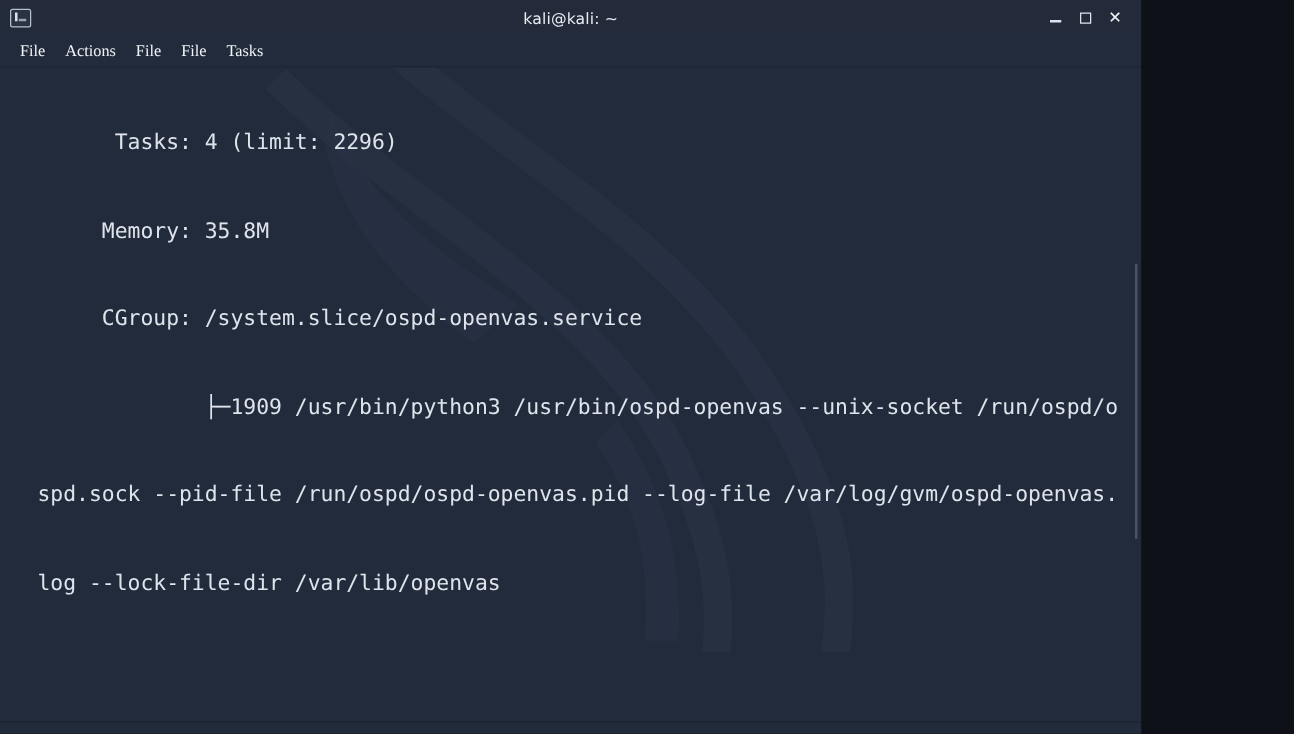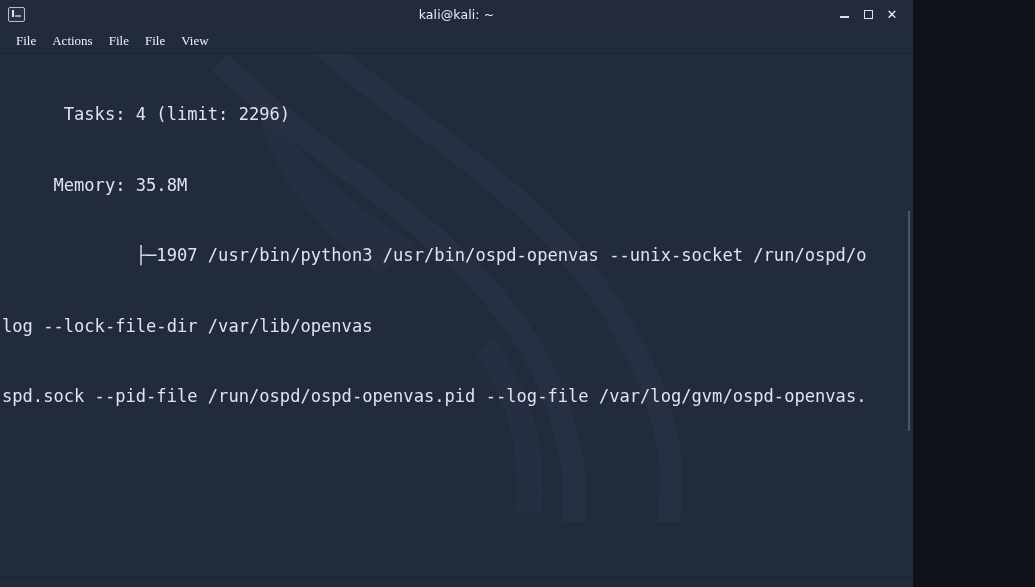--- a/index.html
+++ b/index.html
@@ -151,21 +151,21 @@
     position: relative;
     padding: 2px 0 0 2px;
     font-family: "DejaVu Sans Mono", monospace;
     font-size: 17.1px;
     line-height: 23.5px;
     color: #dfe4ec;
     white-space: pre;
     letter-spacing: 0px;
     z-index: 1;
   }
-  .line { height: 23.5px; }
+  .line { height: 23.5px; margin-left: 28px; }
 
   
   .scrollbar {
     position: absolute;
     top: 0;
     right: 0;
     width: 9px;
     height: 100%;
     background: #222b3b;
     z-index: 3;
@@ -206,42 +206,43 @@
         <span class="close-glyph">✕</span>
       </div>
     </div>
   </div>
 
   <div class="menubar">
     <div class="menu-item">File</div>
     <div class="menu-item">Actions</div>
     <div class="menu-item">File</div>
     <div class="menu-item">File</div>
-    <div class="menu-item">View</div>
+    <div class="menu-item">Tasks</div>
   </div>
 
   <div class="terminal-wrap">
 
     <svg class="watermark" viewBox="0 0 1035 530" preserveAspectRatio="none" aria-hidden="true">
       <g fill="none" stroke="#283244" stroke-width="26" opacity="0.85">
         <path d="M330 -40 C 470 90, 610 150, 700 300 C 760 400, 770 470, 755 545"></path>
         <path d="M250 10 C 360 120, 520 200, 600 330 C 650 420, 660 490, 645 560"></path>
       </g>
       <g fill="#283244" opacity="0.7">
         <path d="M300 40 C 330 120, 400 170, 470 215 L 430 250 C 360 200, 310 140, 295 70 Z"></path>
         <path d="M560 320 C 600 380, 620 440, 615 520 L 585 520 C 590 445, 575 390, 540 340 Z"></path>
       </g>
     </svg>
 
     <div class="terminal">
       <div class="line">      Tasks: 4 (limit: 2296)</div>
       <div class="line">     Memory: 35.8M</div>
-      <div class="line">             ├─1907 /usr/bin/python3 /usr/bin/ospd-openvas --unix-socket /run/ospd/o</div>
+      <div class="line">     CGroup: /system.slice/ospd-openvas.service</div>
+      <div class="line">             ├─1909 /usr/bin/python3 /usr/bin/ospd-openvas --unix-socket /run/ospd/o</div>
+      <div class="line">spd.sock --pid-file /run/ospd/ospd-openvas.pid --log-file /var/log/gvm/ospd-openvas.</div>
       <div class="line">log --lock-file-dir /var/lib/openvas</div>
-      <div class="line">spd.sock --pid-file /run/ospd/ospd-openvas.pid --log-file /var/log/gvm/ospd-openvas.</div>
       
       
       
       
       
       
       
       
 
       

